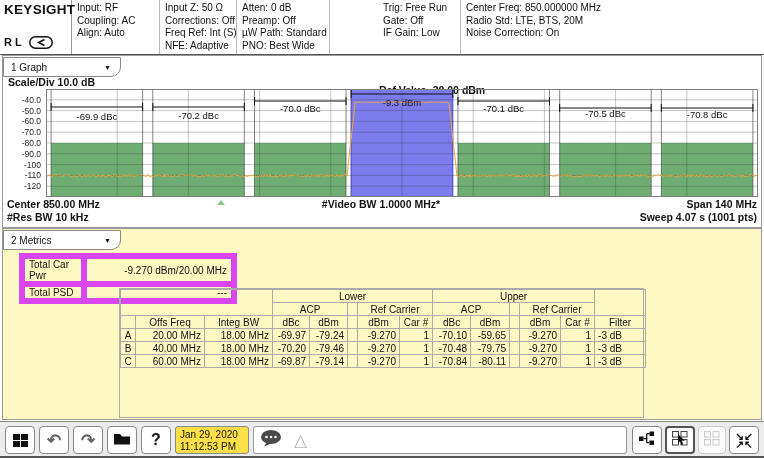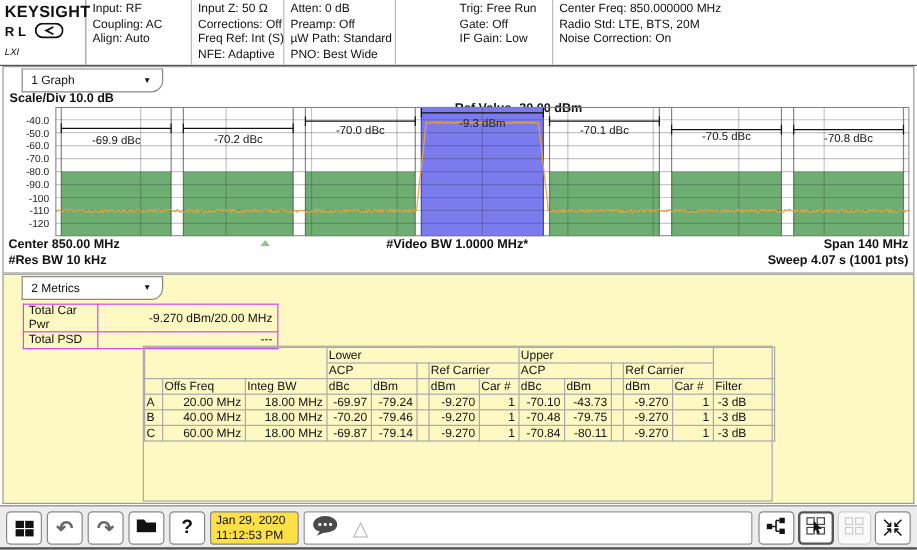--- a/index.html
+++ b/index.html
@@ -5,55 +5,55 @@
   html,body{margin:0;padding:0;}
   body{width:764px;height:458px;position:relative;overflow:hidden;background:#fff;
        font-family:"Liberation Sans",sans-serif;color:#111;}
   *{box-sizing:border-box;}
   svg text{font-family:"Liberation Sans",sans-serif;}
 
   
   #header{position:absolute;left:0;top:0;width:764px;height:55px;display:flex;border-bottom:1px solid #555;background:#fff;}
   .logo-cell{width:72px;border-right:1px solid #999;padding:2px 3px 1px 4px;}
   .brand{font-weight:bold;font-size:13.5px;letter-spacing:0.3px;}
-  .rl-row{display:flex;align-items:center;gap:7px;font-size:11px;font-weight:bold;margin-top:2px;}
+  .rl-row{display:flex;gap:7px;font-size:11px;font-weight:bold;margin-top:19px;}
   .lxi{font-style:italic;font-weight:normal;font-size:8px;margin-top:4px;}
   .hcol{padding:2px 5px 0 5px;font-size:10px;line-height:12.6px;border-right:1px solid #bbb;white-space:nowrap;}
   .hcol.c1{width:88px;} .hcol.c2{width:77px;} .hcol.c3{width:93px;} .hcol.c4{width:83px;margin-left:48px;} .hcol.c5{flex:1;border-right:none;}
 
   
   .drop-tab{position:absolute;width:118px;height:20px;background:#fff;border:1px solid #888;
             border-radius:0 0 10px 0;display:flex;align-items:center;justify-content:space-between;
-            padding:0 9px 0 7px;font-size:10px;z-index:6;margin-left:15px;}
+            padding:0 9px 0 7px;font-size:10px;z-index:6;}
   .drop-arrow{font-size:7px;color:#111;}
 
   
   #graph-window{position:absolute;left:2px;top:55px;width:760px;height:173px;border:1px solid #999;background:#fff;}
   #metrics-window{position:absolute;left:2px;top:228px;width:760px;height:192px;border:1px solid #999;background:#fef9c3;}
 
   .annot{position:absolute;font-size:10.5px;font-weight:bold;white-space:nowrap;}
 
   #spectrum-svg{position:absolute;left:43px;top:33px;}
   #y-axis-labels{position:absolute;left:6px;top:33px;width:34px;height:108px;}
   .ytick{position:absolute;right:2px;width:100%;text-align:right;font-size:8.5px;color:#222;}
 
   #marker-caret{position:absolute;left:214px;top:144px;width:0;height:0;
       border-left:4px solid transparent;border-right:4px solid transparent;border-bottom:5px solid #8fc58f;}
 
   
   #totals{position:absolute;left:16px;top:24px;border-collapse:collapse;}
-  #totals td{border:1px solid #d946ef;font-size:10px;height:14px;padding:0 4px;}
+  #totals td{border:6px solid #d946ef;font-size:10px;height:14px;padding:0 4px;}
   #totals td.lbl{width:62px;}
   #totals td.val{width:150px;text-align:right;}
 
   
   #acp-box{position:absolute;left:116px;top:59px;width:525px;height:130px;border:1px solid #aaa;}
   #acp{border-collapse:collapse;width:525px;table-layout:fixed;}
   #acp td{border:1px solid #aaa;font-size:10px;height:13px;padding:0 3px;overflow:hidden;white-space:nowrap;}
-  #acp td.ctr{text-align:left;padding:0 1px;}
+  #acp td.ctr{text-align:center;padding:0 1px;}
   #acp td.num{text-align:right;}
   #acp td.lft{text-align:left;padding-left:3px;}
 
   
   #toolbar{position:absolute;left:0;top:421px;width:764px;height:37px;background:#ececec;
            border-top:1px solid #888;border-bottom:2px solid #555;}
   .tbtn{position:absolute;top:4px;height:28px;background:#fff;border:1px solid #888;border-radius:4px;
         display:flex;align-items:center;justify-content:center;}
   .glyph{font-size:17px;color:#666;font-weight:bold;line-height:1;}
   #help-btn .glyph{color:#111;font-size:16px;}
@@ -283,21 +283,21 @@
           <tr>
             <td class="ctr">A</td>
             <td class="num">20.00 MHz</td>
             <td class="num">18.00 MHz</td>
             <td class="num">-69.97</td>
             <td class="num">-79.24</td>
             <td></td>
             <td class="num">-9.270</td>
             <td class="num">1</td>
             <td class="num">-70.10</td>
-            <td class="num">-43.73</td>
+            <td class="num">-59.65</td>
             <td></td>
             <td class="num">-9.270</td>
             <td class="num">1</td>
             <td class="lft">-3 dB</td>
           </tr>
           <tr>
             <td class="ctr">B</td>
             <td class="num">40.00 MHz</td>
             <td class="num">18.00 MHz</td>
             <td class="num">-70.20</td>

